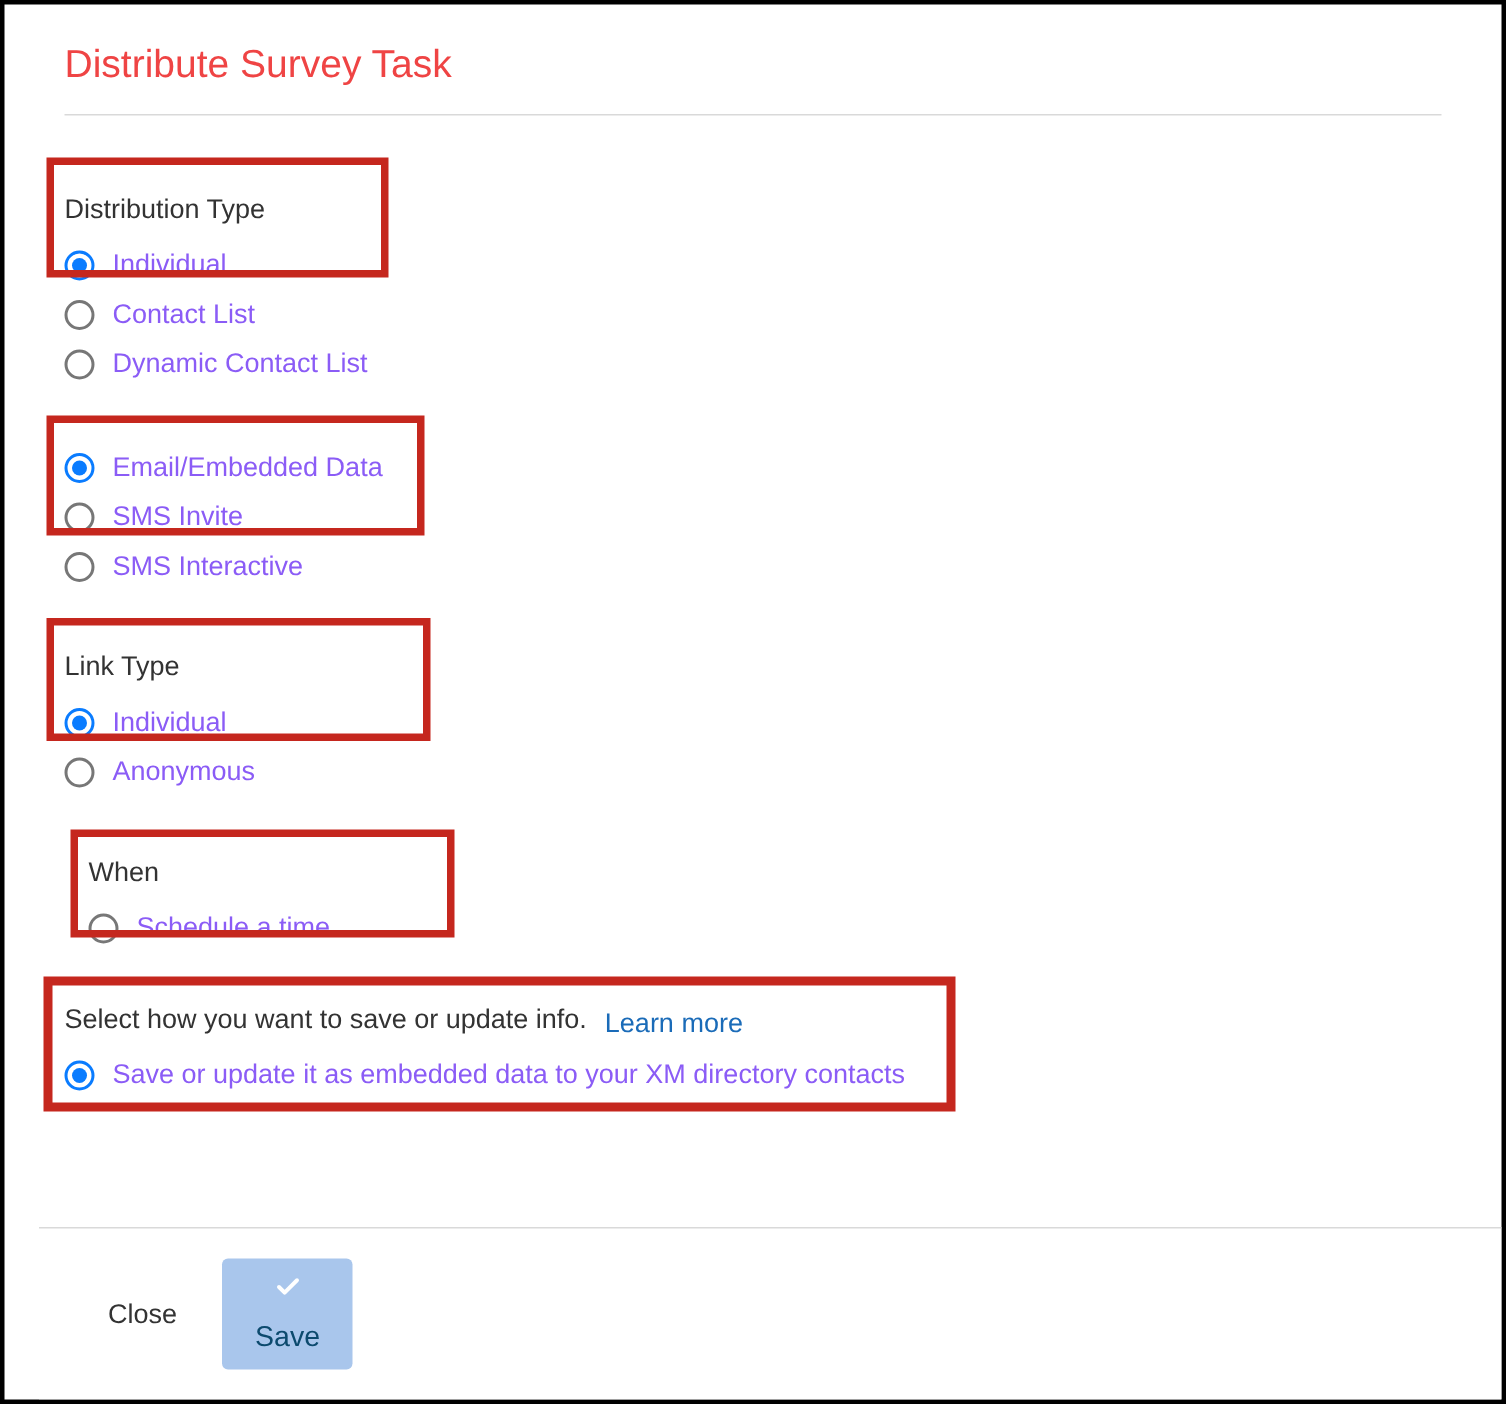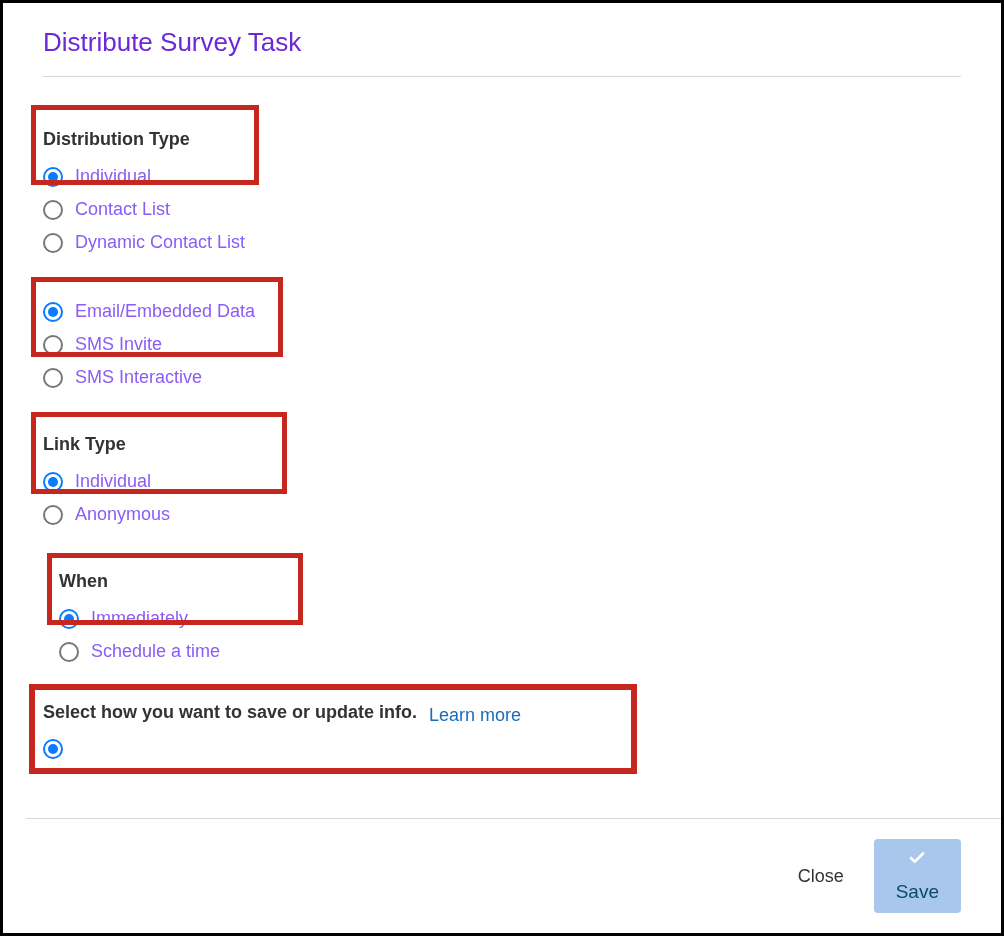--- a/index.html
+++ b/index.html
@@ -20,41 +20,41 @@
       width: 100%;
       height: 100%;
       display: flex;
       flex-direction: column;
     }
     .header {
       padding: 24px 40px 18px 40px;
     }
     .title {
       font-size: 26px;
-      color: #6d28d9;
+      color: #ef4444;
       font-weight: 400;
     }
     hr.divider {
       border: none;
       border-top: 1px solid #d9d9d9;
       margin: 0 40px;
     }
     .content {
       flex: 1;
       padding: 20px 40px 0 40px;
     }
     .section {
       position: relative;
       margin-bottom: 8px;
     }
     .section-label {
       font-size: 18px;
       color: #333;
       margin-bottom: 10px;
-      font-weight: 700;
+      font-weight: 400;
       padding-top: 4px;
     }
     .radio-option {
       display: flex;
       align-items: center;
       padding: 6px 0;
       cursor: pointer;
       gap: 12px;
       font-size: 18px;
       color: #8b5cf6;
@@ -146,21 +146,21 @@
       color: #1a6bb8;
       font-size: 18px;
       text-decoration: none;
       cursor: pointer;
     }
 
     .footer {
       border-top: 1px solid #d9d9d9;
       padding: 20px 40px;
       display: flex;
-      justify-content: flex-end;
+      justify-content: flex-start;
       align-items: center;
       gap: 24px;
       position: absolute;
       bottom: 0;
       left: 0;
       right: 0;
       background: #fff;
       margin-left: 23px;
     }
     .btn-close {
@@ -244,37 +244,34 @@
       <div class="radio-option">
         <span class="radio"></span>
         <span>Anonymous</span>
       </div>
     </div>
 
     <div class="section section-4">
       <div class="highlight-4"></div>
       <div class="section-label">When</div>
       <div class="radio-option">
-        <span class="radio selected"></span>
-        <span>Immediately</span>
-      </div>
-      <div class="radio-option">
         <span class="radio"></span>
         <span>Schedule a time</span>
       </div>
     </div>
 
     <div class="section section-5 save-info">
       <div class="highlight-5"></div>
       <div class="save-info-row">
         <span class="section-label">Select how you want to save or update info.</span>
         <a class="learn-more">Learn more</a>
       </div>
       <div class="radio-option">
         <span class="radio selected"></span>
+        <span>Save or update it as embedded data to your XM directory contacts</span>
       </div>
     </div>
 
   </div>
 
   <div class="footer">
     <button class="btn-close">Close</button>
     <button class="btn-save">
       <span class="check-icon">
         <svg viewBox="0 0 24 24" fill="none" stroke="#fff" stroke-width="3.5" stroke-linecap="round" stroke-linejoin="round">

